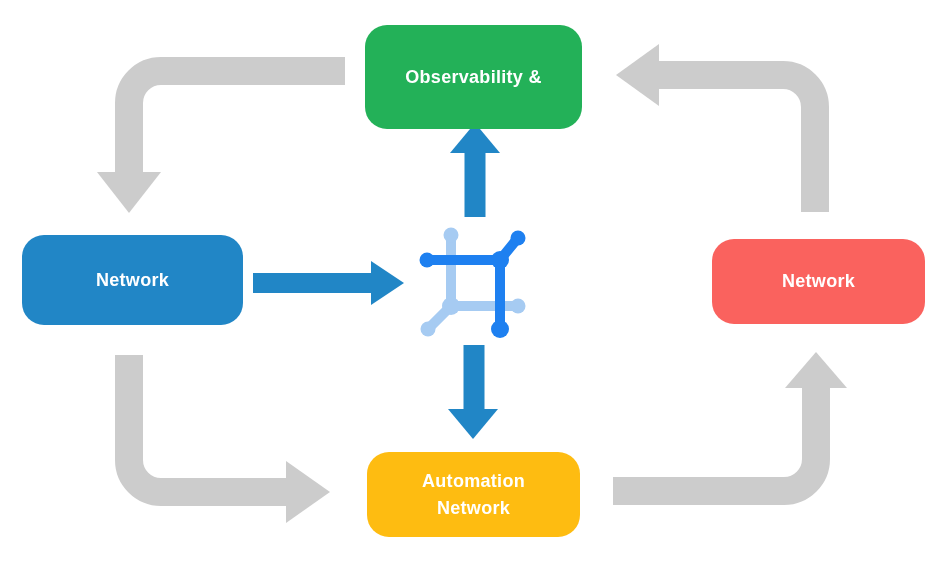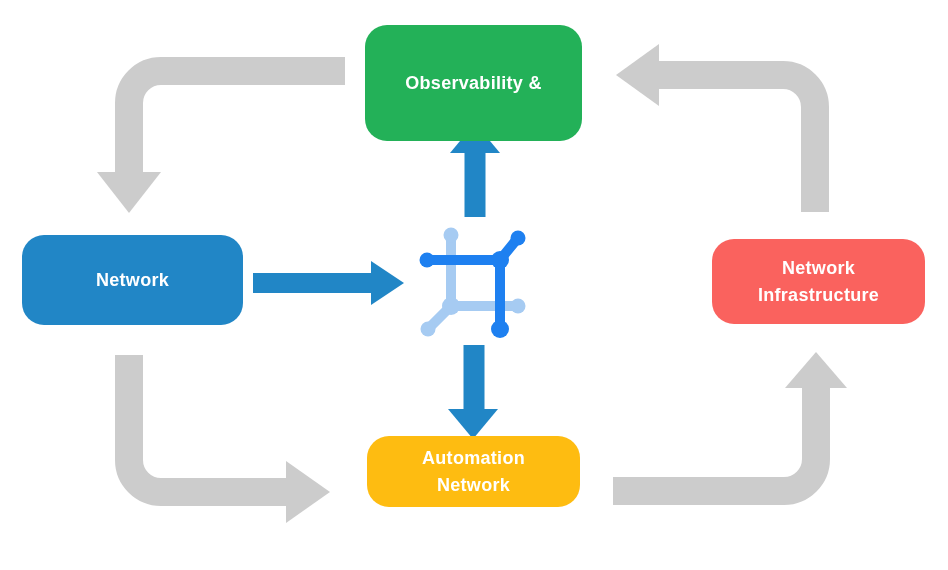--- a/index.html
+++ b/index.html
@@ -29,24 +29,24 @@
     flex-direction: column;
     align-items: center;
     justify-content: center;
     color: #ffffff;
     font-size: 18px;
     font-weight: 600;
     letter-spacing: 0.3px;
     line-height: 1.5;
     text-align: center;
   }
-  .node-observability { left: 365px; top: 25px;  width: 217px; height: 116px; }
+  .node-observability { left: 365px; top: 25px;  width: 217px; height: 104px; }
   .node-operations    { left: 22px;  top: 235px; width: 221px; height: 90px; }
   .node-infrastructure{ left: 712px; top: 239px; width: 213px; height: 85px; }
-  .node-automation    { left: 367px; top: 436px; width: 213px; height: 71px; }
+  .node-automation    { left: 367px; top: 452px; width: 213px; height: 85px; }
 </style>
 </head>
 <body>
 
 <div class="canvas">
 
   <svg class="layer" viewBox="0 0 948 570" xmlns="http://www.w3.org/2000/svg">
 
     <g>
       <path d="M345,71 H161 A32 32 0 0 0 129,103 V174" fill="none" stroke-width="28" stroke="#CCCCCC"></path>
@@ -110,21 +110,20 @@
   <div class="node node-observability" style="background: rgb(35, 177, 88);">
     <div>Observability &amp;</div>
   </div>
 
   <div class="node node-operations" style="background: rgb(33, 134, 198);">
     <div>Network</div>
   </div>
 
   <div class="node node-infrastructure" style="background: rgb(250, 98, 94);">
     <div>Network</div>
-    <div>Infrastructure</div>
   </div>
 
   <div class="node node-automation" style="background: rgb(254, 188, 17);">
     <div>Automation</div>
     <div>Network</div>
   </div>
 
 </div>
 
 </body></html>

